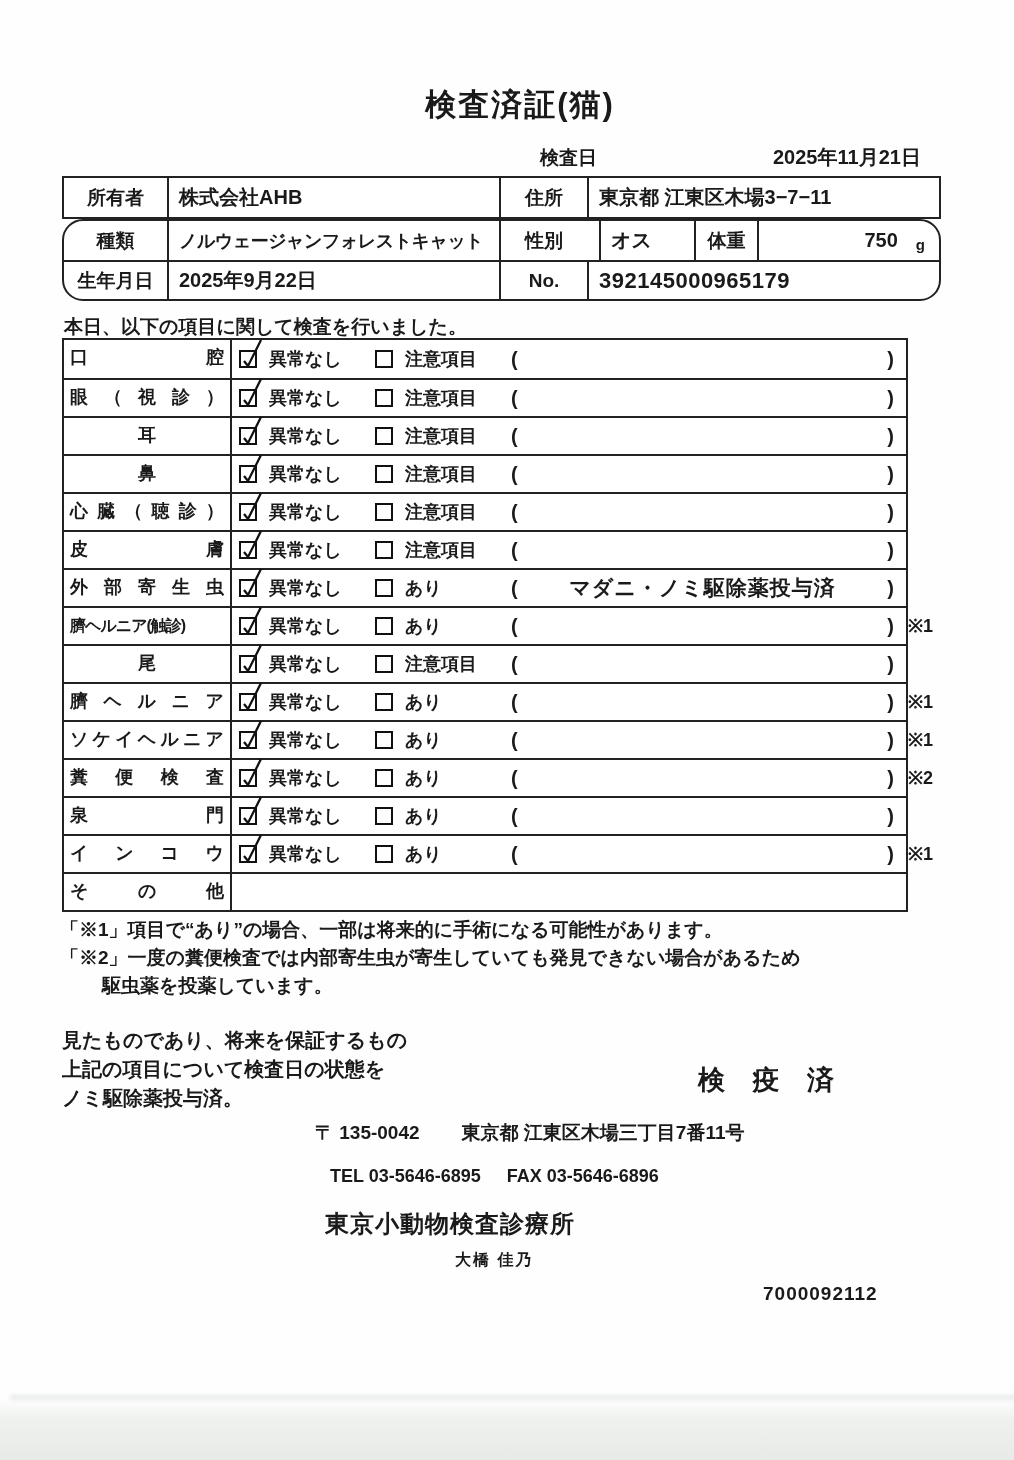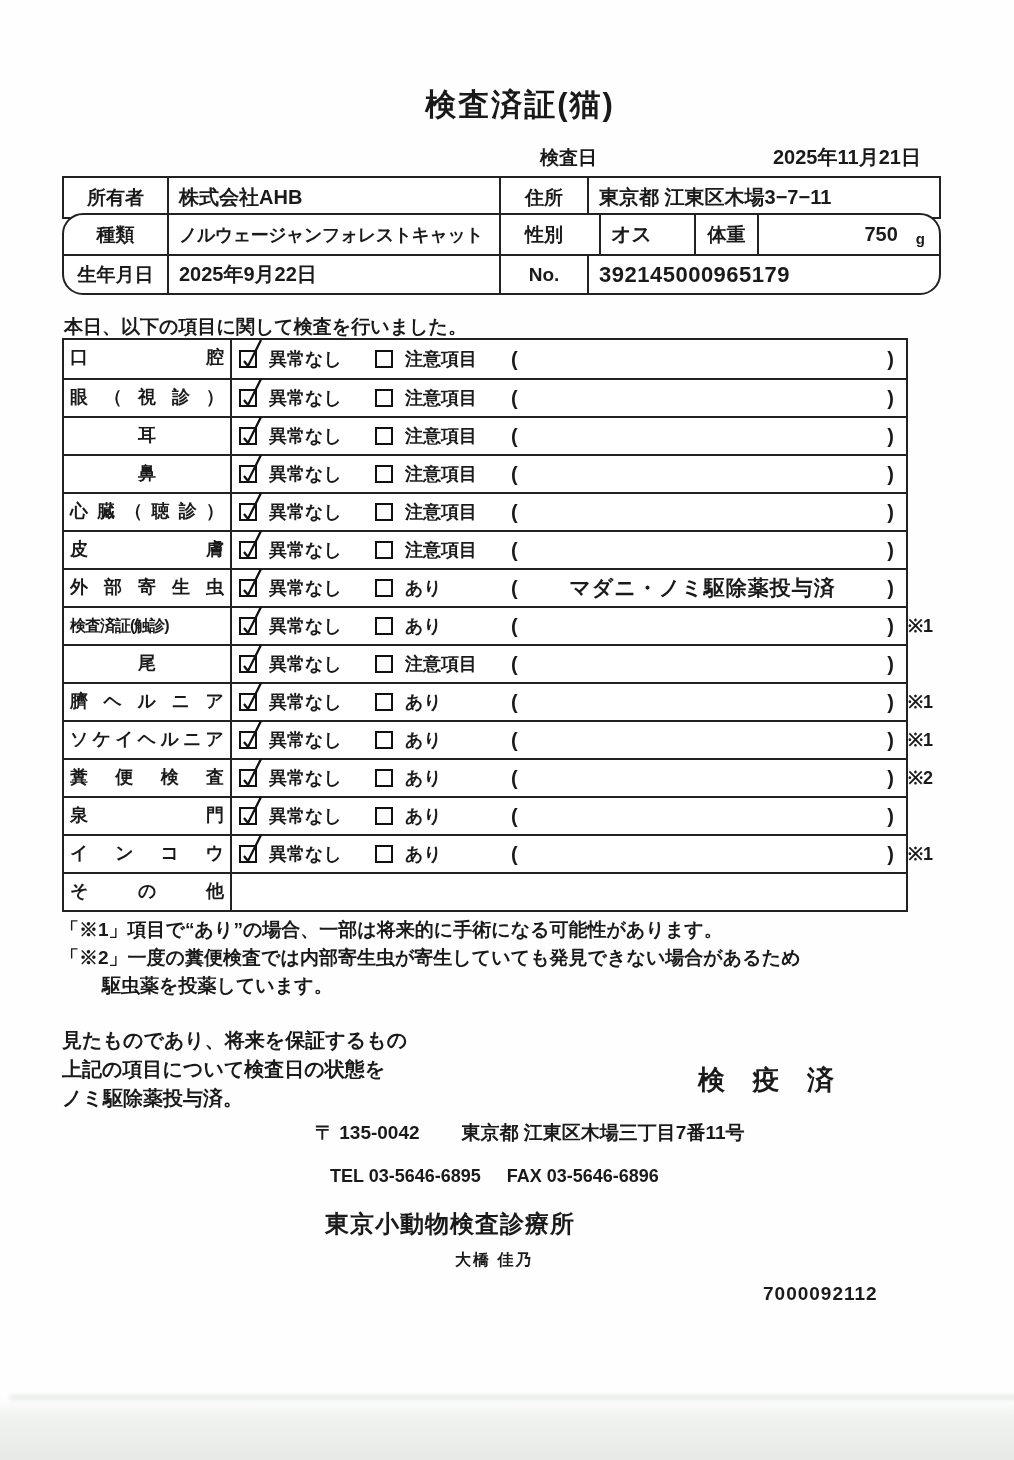--- a/index.html
+++ b/index.html
@@ -12,21 +12,21 @@
 
   
   .itable{left:62px;width:879px;border:2px solid #222;box-sizing:border-box;background:#fff;}
   .trow{display:flex;height:39px;box-sizing:border-box;}
   .trow + .trow{border-top:2px solid #222;}
   .cell{display:flex;align-items:center;box-sizing:border-box;padding:0 10px;overflow:hidden;white-space:nowrap;}
   .cell + .cell{border-left:2px solid #222;}
   .lab{justify-content:center;font-weight:600;font-size:19px;padding:0 4px;}
   .val{font-size:20px;font-weight:600;}
   .t1{top:176px;}
-  .t2{top:213px;border-radius:21px;}
+  .t2{top:219px;border-radius:21px;}
   .w-owner-lab{width:103px;}  .w-owner-val{width:332px;}
   .w-addr-lab{width:88px;}    .w-addr-val{flex:1;}
   .w-breed-lab{width:103px;}  .w-breed-val{width:332px;}
   .w-sex-lab{width:88px;}     .w-sex-val{width:95px;margin-left:12px;}
   .w-wt-lab{width:63px;text-align:center;}      .w-wt-val{flex:1;justify-content:flex-end;gap:18px;padding-right:14px;}
   .w-no-lab{width:88px;}      .w-no-val{flex:1;font-size:22px;letter-spacing:0.5px;}
   .breed-txt{font-size:18px;letter-spacing:-0.5px;}
   .unit{font-size:15px;font-weight:600;margin-top:7px;}
 
   .intro{top:314px;left:64px;font-size:19px;font-weight:700;}
@@ -270,21 +270,21 @@
         <span class="parenwrap">
             <span class="paren">(</span>
             <span class="pcontent">マダニ・ノミ駆除薬投与済</span>
             <span class="paren">)</span>
           </span>
       </div>
       <div class="rnote"></div>
     </div>
 
     <div class="crow">
-      <div class="clabel sml">検査済証(触診)</div>
+      <div class="clabel sml">臍ヘルニア(触診)</div>
       <div class="cbody">
         <span class="grp">
             <span class="cbox">
               <svg viewBox="0 0 28 32">
                 <path d="M7 24 L11 29 L24 3" fill="none" stroke="#111" stroke-width="2.3"></path>
               </svg>
             </span>
             <span class="optlbl">異常なし</span>
           </span>
         <span class="grp">

